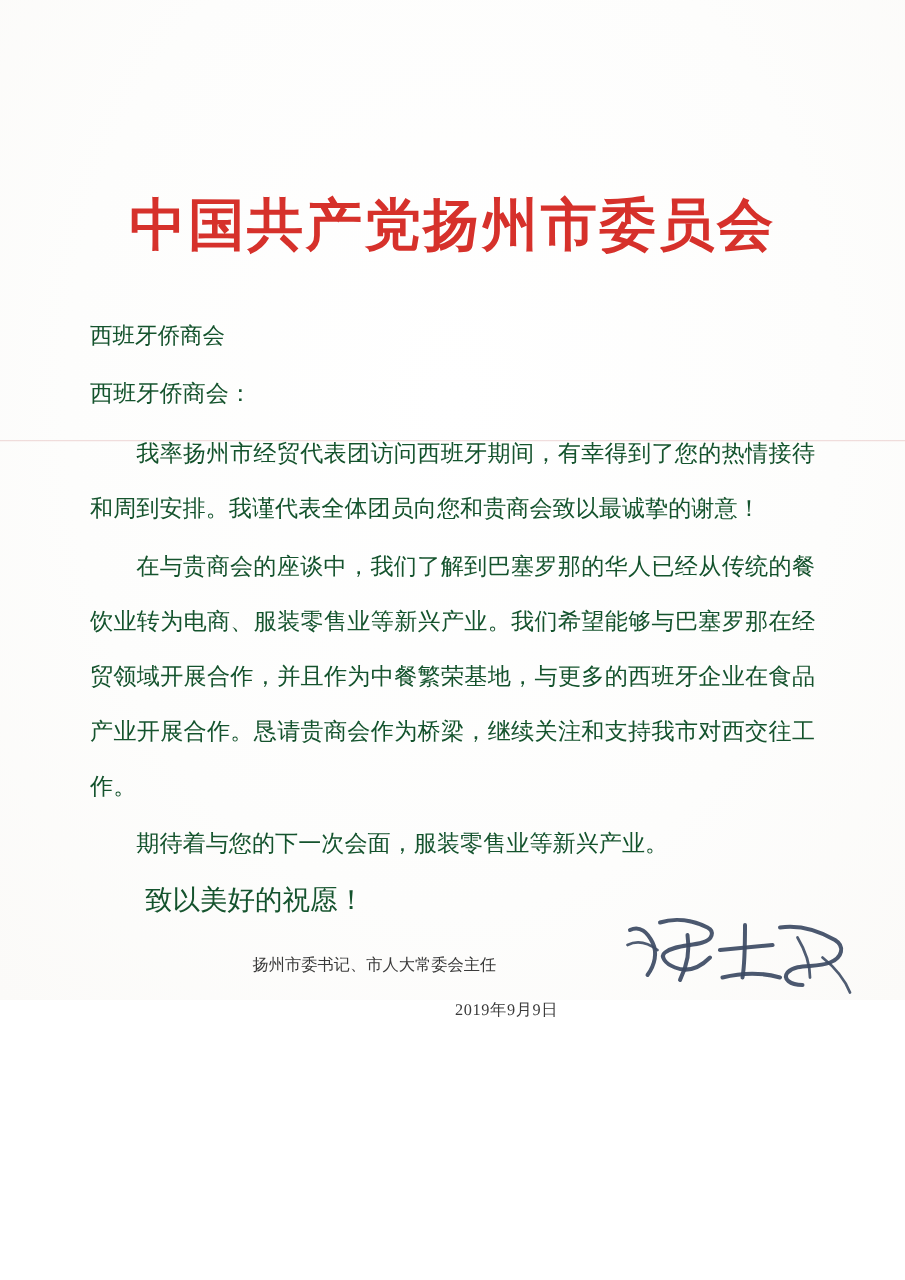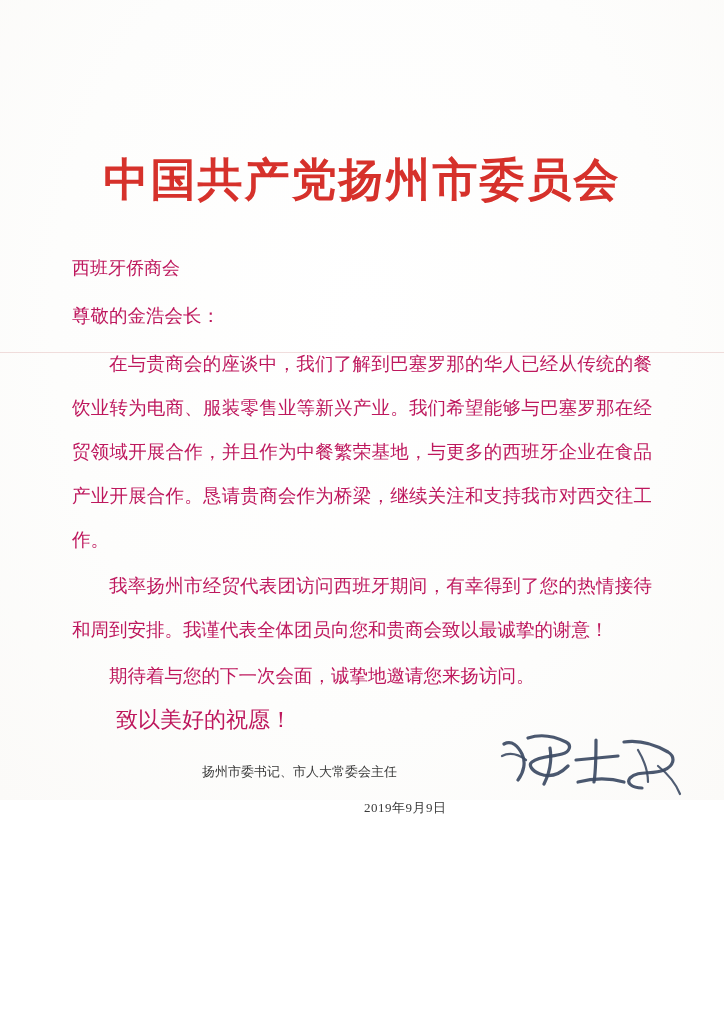--- a/index.html
+++ b/index.html
@@ -57,21 +57,21 @@
     color: #d6312b;
     line-height: 1.15;
     white-space: nowrap;
   }
 
   .body-block {
     position: absolute;
     left: 72px;
     top: 248px;
     width: 580px;
-    color: #be185d;
+    color: #14532d;
     font-size: 18.5px;
     line-height: 42px;
     text-align: justify;
     font-family: "Liberation Serif", serif;
   }
 
   .addressee {
     margin: 0 0 6px 0;
     font-size: 18px;
     line-height: 40px;
@@ -149,24 +149,24 @@
 <body>
 
 <div class="page">
   <div class="paper-tint"></div>
   <div class="rule-line rule-1"></div>
 
   <div class="letterhead">中国共产党扬州市委员会</div>
 
   <div class="body-block">
     <p class="addressee">西班牙侨商会</p>
-    <p class="salutation">尊敬的金浩会长：</p>
+    <p class="salutation">西班牙侨商会：</p>
+    <p class="para">我率扬州市经贸代表团访问西班牙期间，有幸得到了您的热情接待和周到安排。我谨代表全体团员向您和贵商会致以最诚挚的谢意！</p>
     <p class="para">在与贵商会的座谈中，我们了解到巴塞罗那的华人已经从传统的餐饮业转为电商、服装零售业等新兴产业。我们希望能够与巴塞罗那在经贸领域开展合作，并且作为中餐繁荣基地，与更多的西班牙企业在食品产业开展合作。恳请贵商会作为桥梁，继续关注和支持我市对西交往工作。</p>
-    <p class="para">我率扬州市经贸代表团访问西班牙期间，有幸得到了您的热情接待和周到安排。我谨代表全体团员向您和贵商会致以最诚挚的谢意！</p>
-    <p class="para">期待着与您的下一次会面，诚挚地邀请您来扬访问。</p>
+    <p class="para">期待着与您的下一次会面，服装零售业等新兴产业。</p>
     <p class="closing">致以美好的祝愿！</p>
   </div>
 
   <div class="signature-block">
     <p class="signer-title">扬州市委书记、市人大常委会主任</p>
     <p class="sign-date">2019年9月9日</p>
   </div>
 
   <svg class="handwritten-signature" viewBox="0 0 190 80">
     <path class="signature-ink" d="M6 18 C14 14, 20 20, 24 28 C28 36, 26 46, 20 54"></path>

